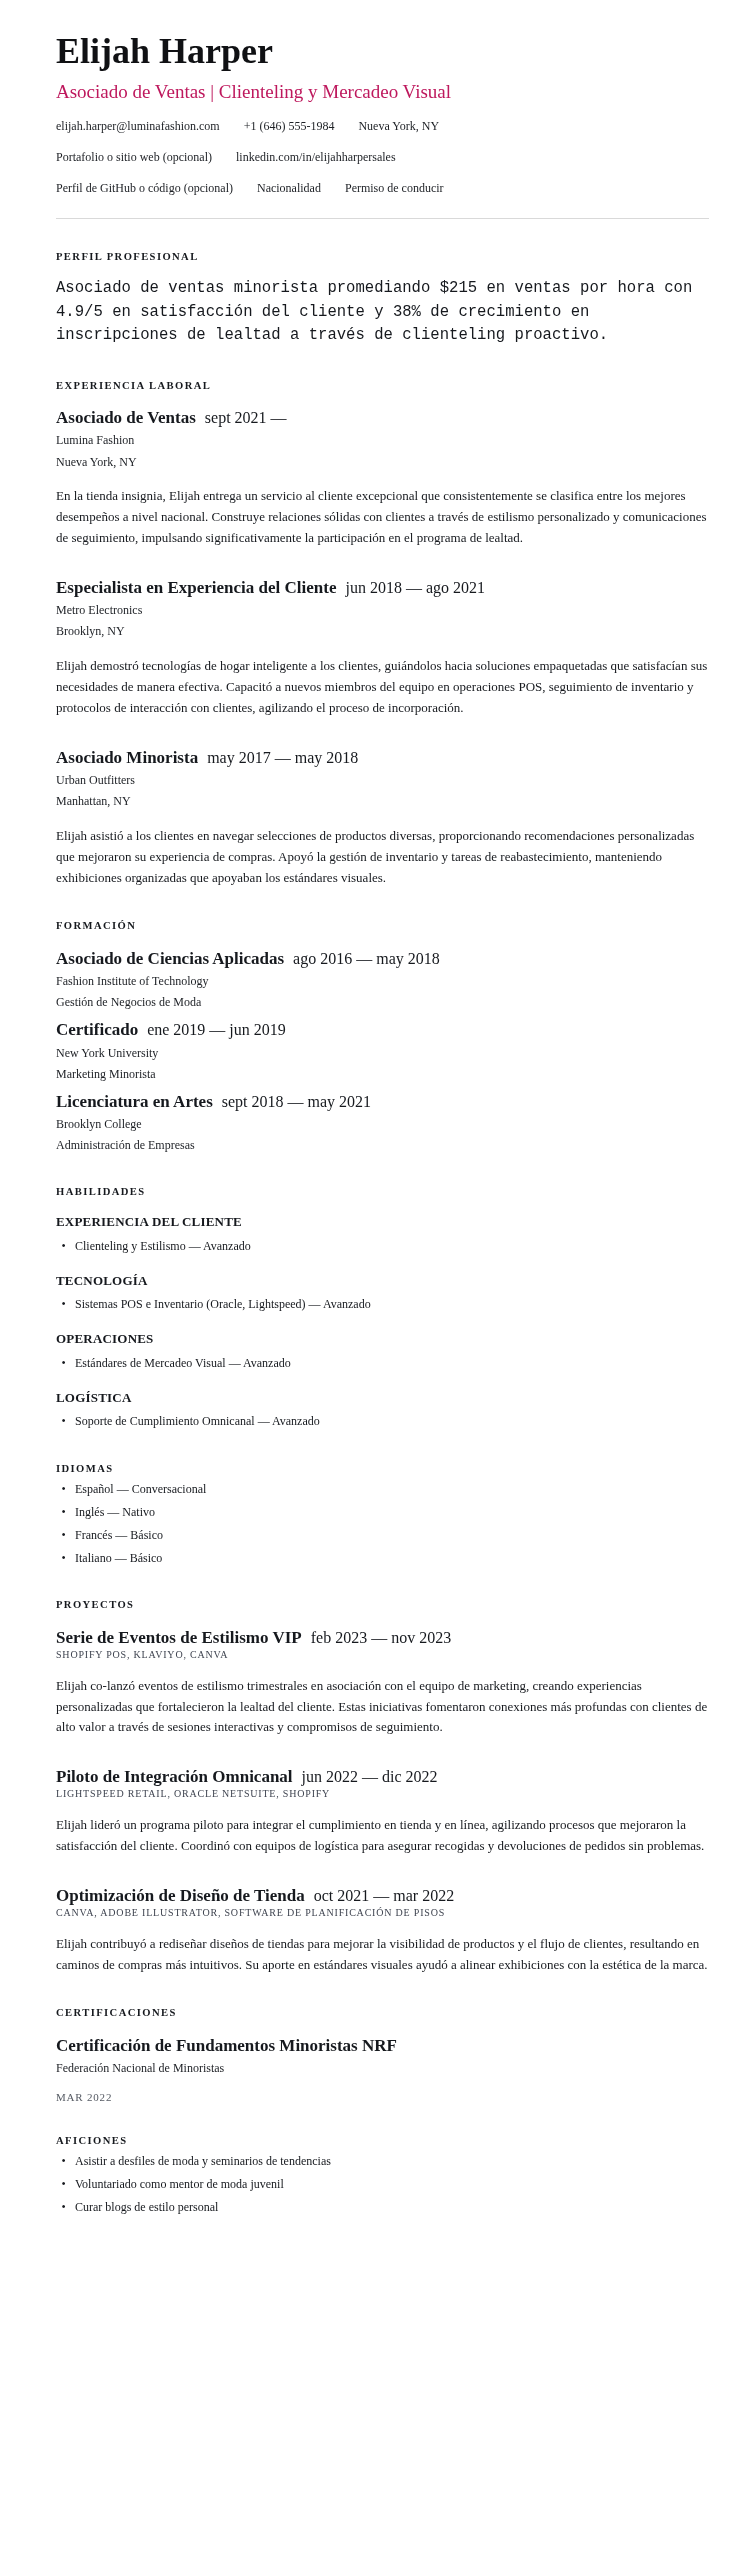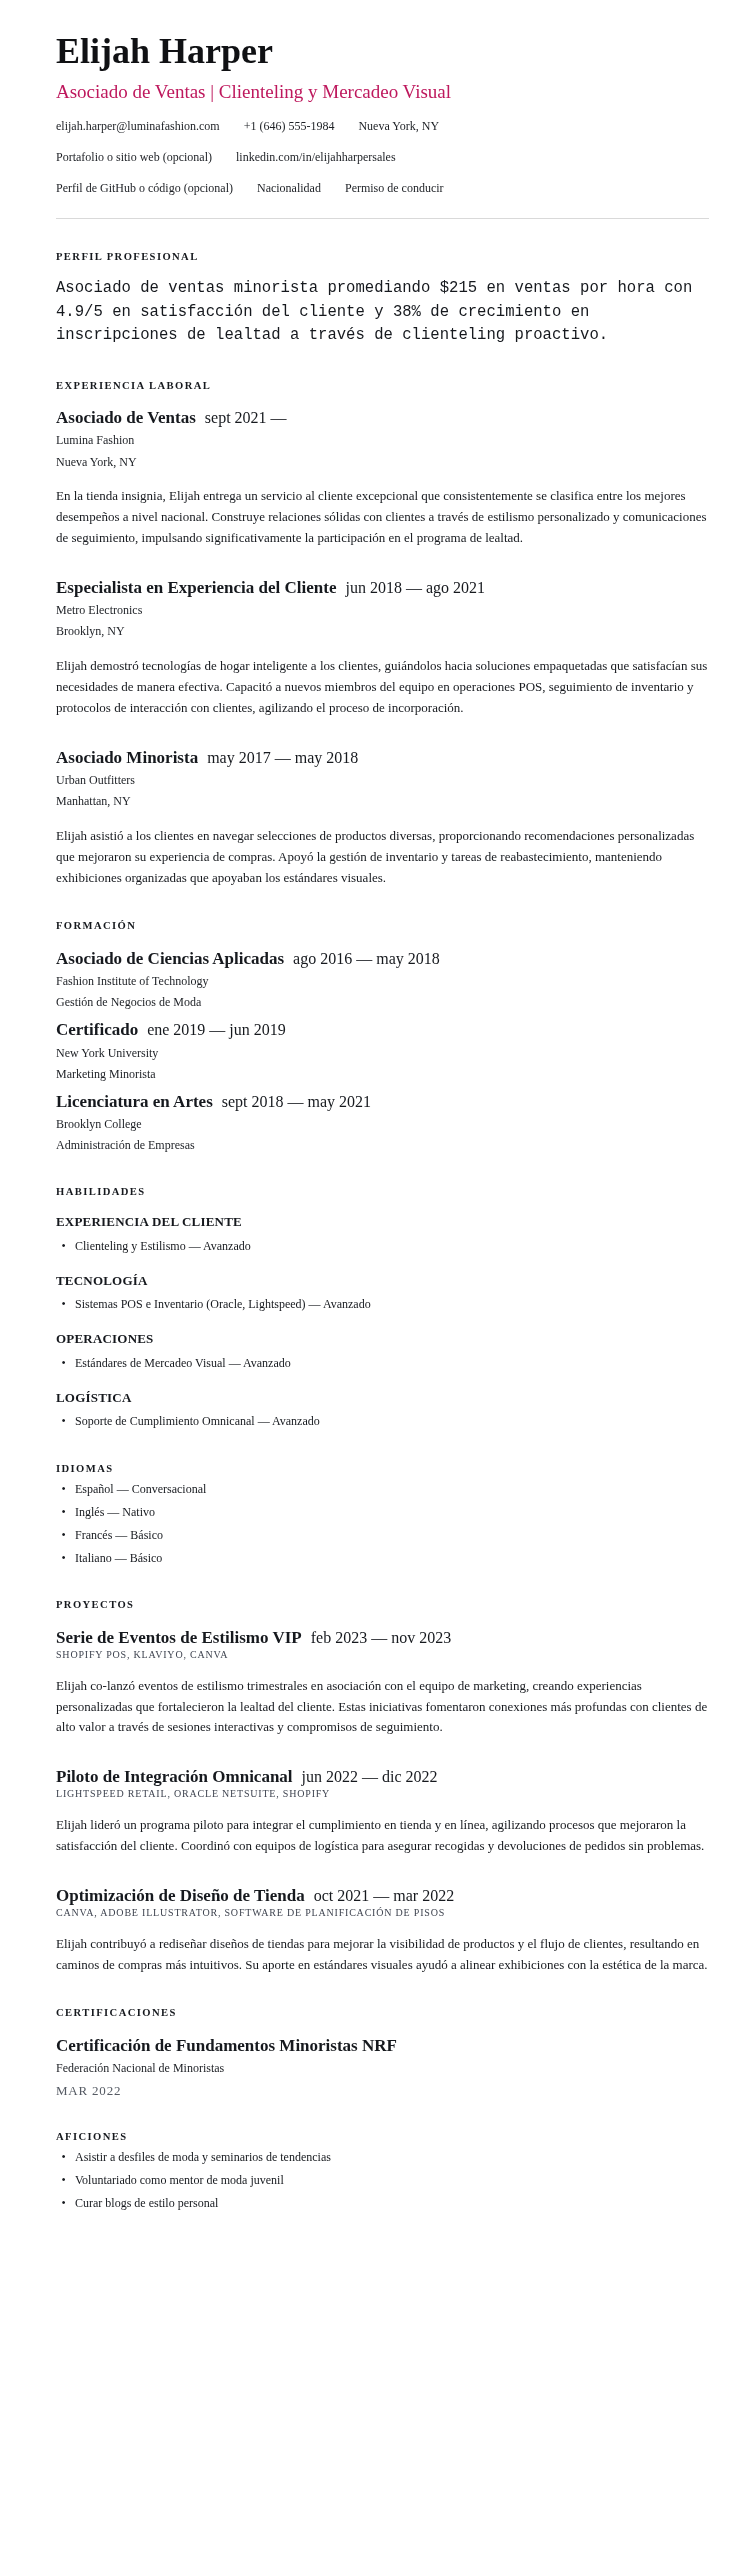--- a/index.html
+++ b/index.html
@@ -41,21 +41,21 @@
   .skill-heading { font-size: 13px; font-weight: 700; letter-spacing: 0.2px; margin: 0; }
 
   
   ul.bullets { list-style: none; margin: 7.5px 0 0 0; padding: 0; }
   ul.bullets li { font-size: 12px; line-height: 1.45; position: relative;
                   padding-left: 19px; margin-top: 5.6px; }
   ul.bullets li::before { content: "•"; position: absolute; left: 5.6px; top: 0; }
 
   
   .cert-org { font-size: 12px; margin-top: 5px; color: #1c1f24; }
-  .cert-date { font-size: 13px; letter-spacing: 0.8px; color: #555a63; margin-top: 7px; }
+  .cert-date { font-size: 11px; letter-spacing: 0.8px; color: #555a63; margin-top: 15px; }
 </style>
 </head>
 <body>
 
 <div class="page">
 
   <header>
     <h1 class="name">Elijah Harper</h1>
     <div class="headline">Asociado de Ventas | Clienteling y Mercadeo Visual</div>
 

